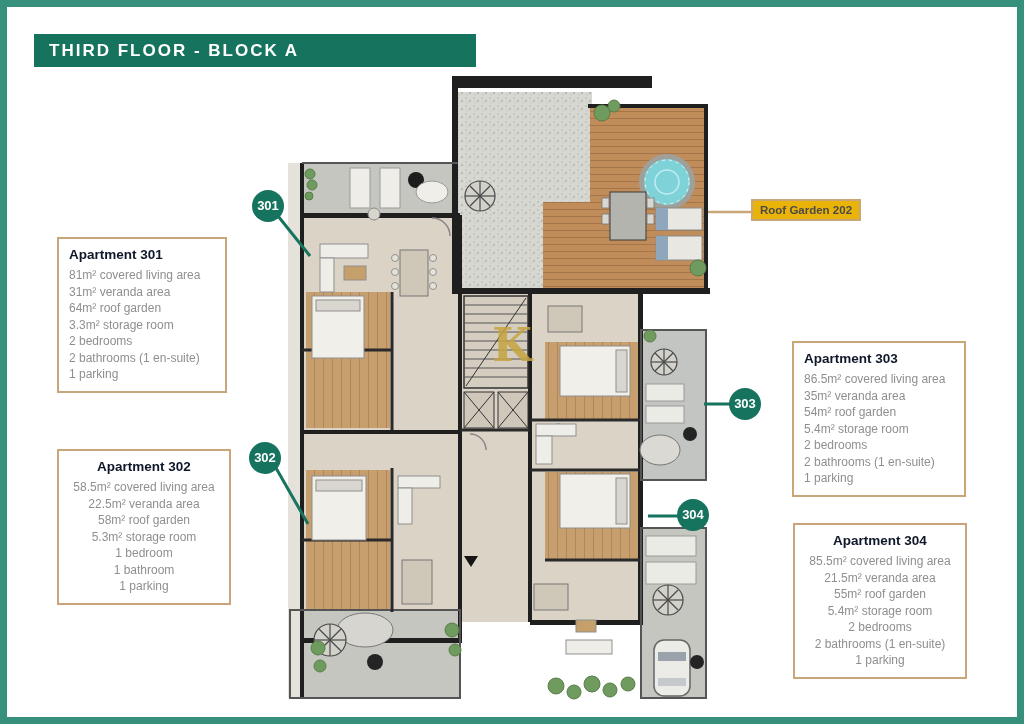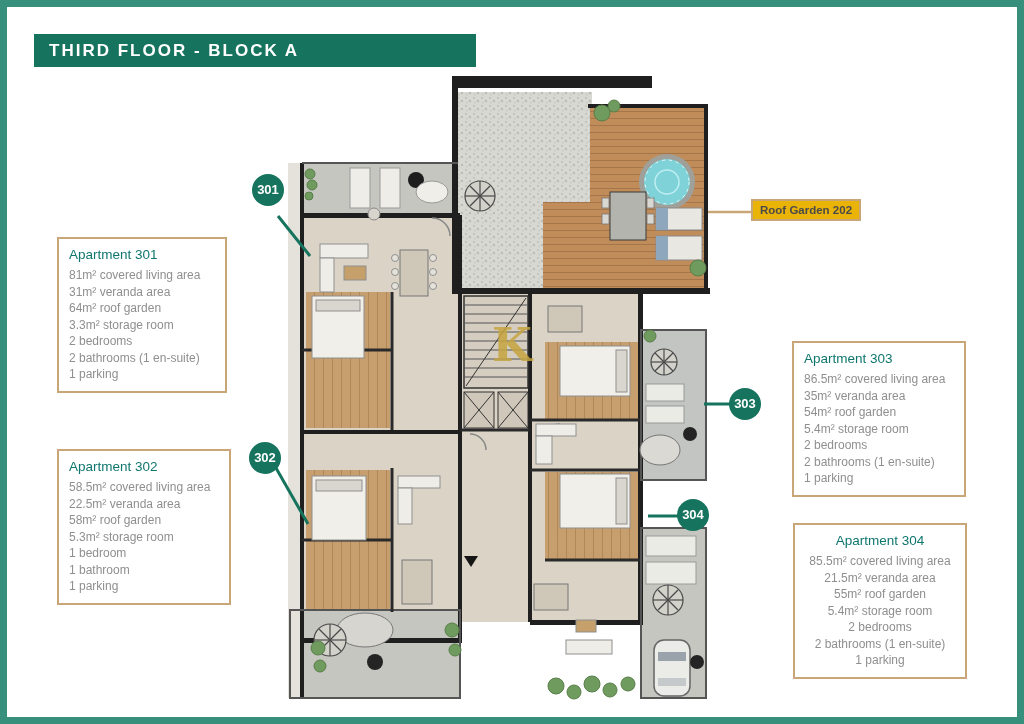--- a/index.html
+++ b/index.html
@@ -12,33 +12,33 @@
     position:absolute;left:34px;top:34px;width:442px;height:33px;
     background:#15735E;color:#ffffff;z-index:20;
     font-size:17px;font-weight:bold;letter-spacing:2px;
     line-height:33px;padding-left:15px;box-sizing:border-box;
   }
   .plan-svg{position:absolute;left:0;top:0;width:1024px;height:724px;z-index:1;}
   .info-box{
     position:absolute;background:#ffffff;border:2px solid #C9A677;
     padding:8px 10px;z-index:20;
   }
-  .info-title{font-size:13.5px;font-weight:normal;color:#0f766e;margin-bottom:5px;}
+  .info-title{font-size:13.5px;font-weight:bold;color:#0f172a;margin-bottom:5px;}
   .info-line{font-size:12px;color:#8f8f8f;line-height:16.5px;white-space:nowrap;}
   .roof-label{
     position:absolute;left:751px;top:199px;background:#eab308;
     border:2px solid #C9A677;padding:3px 7px;z-index:20;
     font-size:11.5px;font-weight:bold;color:#4a4a4a;white-space:nowrap;
   }
   .badge{
     position:absolute;width:32px;height:32px;border-radius:50%;
     background:#15735E;color:#ffffff;z-index:20;
     font-size:13px;font-weight:bold;text-align:center;line-height:32px;
   }
-  .badge-301{left:252px;top:174px;}
+  .badge-301{left:252px;top:190px;}
   .badge-302{left:249px;top:442px;}
   .badge-303{left:729px;top:388px;text-align:center;}
   .badge-304{left:677px;top:499px;}
   .wm-k{
     position:absolute;left:492px;top:322px;z-index:15;
     font-family:"DejaVu Serif",serif;font-size:46px;font-weight:bold;
     color:rgba(198,163,64,0.85);line-height:1;
   }
   .wm-text{
     position:absolute;left:432px;top:362px;z-index:15;
@@ -295,21 +295,21 @@
     <div class="info-title">Apartment 301</div>
     <div class="info-line">81m² covered living area</div>
     <div class="info-line">31m² veranda area</div>
     <div class="info-line">64m² roof garden</div>
     <div class="info-line">3.3m² storage room</div>
     <div class="info-line">2 bedrooms</div>
     <div class="info-line">2 bathrooms (1 en-suite)</div>
     <div class="info-line">1 parking</div>
   </div>
 
-  <div class="info-box" style="left:57px;top:449px;width:150px;">
+  <div class="info-box" style="left:57px;top:449px;width:150px;text-align:center;">
     <div class="info-title">Apartment 302</div>
     <div class="info-line">58.5m² covered living area</div>
     <div class="info-line">22.5m² veranda area</div>
     <div class="info-line">58m² roof garden</div>
     <div class="info-line">5.3m² storage room</div>
     <div class="info-line">1 bedroom</div>
     <div class="info-line">1 bathroom</div>
     <div class="info-line">1 parking</div>
   </div>
 

